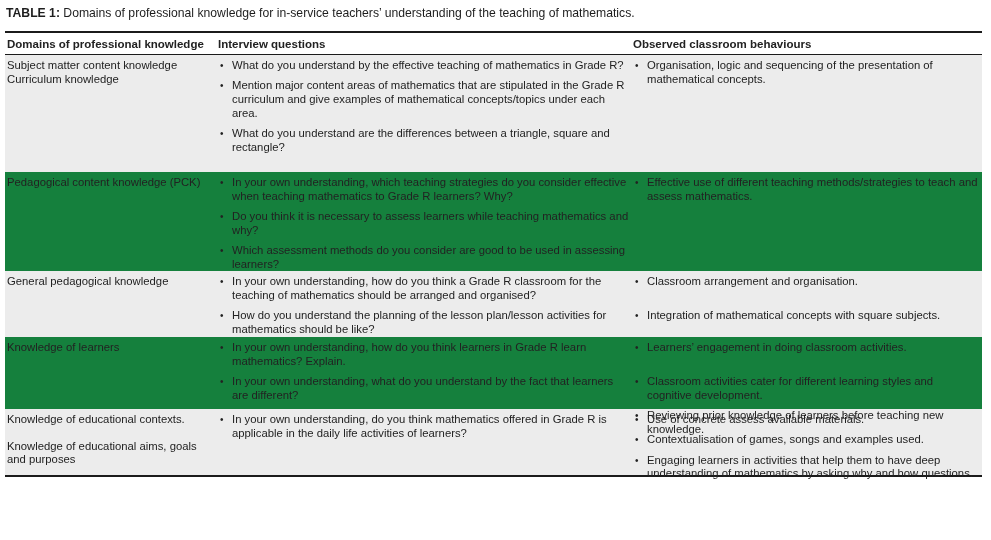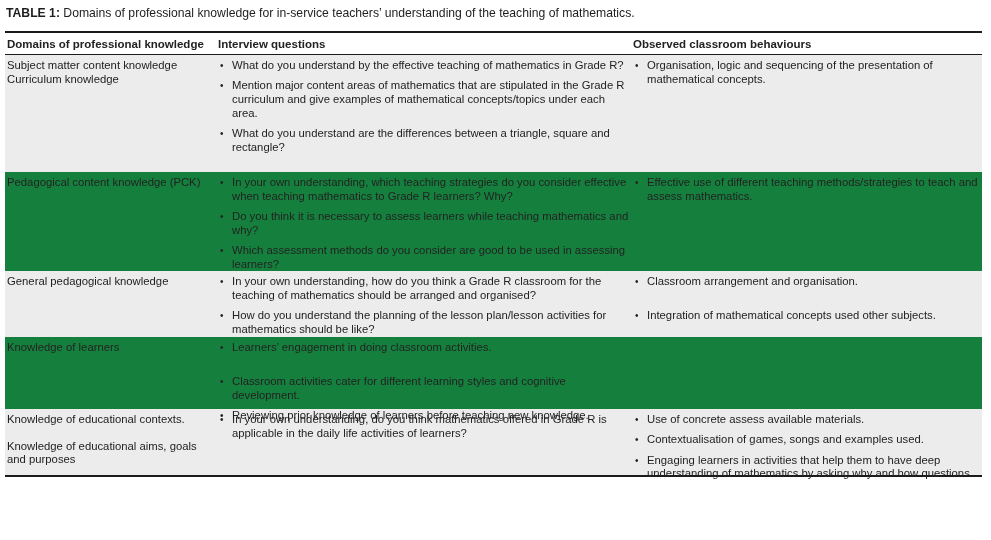--- a/index.html
+++ b/index.html
@@ -141,28 +141,34 @@
     </div>
     <div class="cell">
       <ul class="bullets">
         <li>In your own understanding, how do you think a Grade R classroom for the teaching of mathematics should be arranged and organised?</li>
         <li>How do you understand the planning of the lesson plan/lesson activities for mathematics should be like?</li>
       </ul>
     </div>
     <div class="cell">
       <ul class="bullets">
         <li style="margin-bottom:20.4px;">Classroom arrangement and organisation.</li>
-        <li>Integration of mathematical concepts used other subjects.</li>
+        <li>Integration of mathematical concepts with square subjects.</li>
       </ul>
     </div>
   </div>
 
   <div class="row body-row plain r4">
     <div class="cell domain-cell">
       <span class="domain-line">Knowledge of learners</span>
+    </div>
+    <div class="cell">
+      <ul class="bullets">
+        <li>In your own understanding, how do you think learners in Grade R learn mathematics? Explain.</li>
+        <li>In your own understanding, what do you understand by the fact that learners are different?</li>
+      </ul>
     </div>
     <div class="cell">
       <ul class="bullets">
         <li style="margin-bottom:20.4px;">Learners’ engagement in doing classroom activities.</li>
         <li>Classroom activities cater for different learning styles and cognitive development.</li>
         <li>Reviewing prior knowledge of learners before teaching new knowledge.</li>
       </ul>
     </div>
   </div>
 

